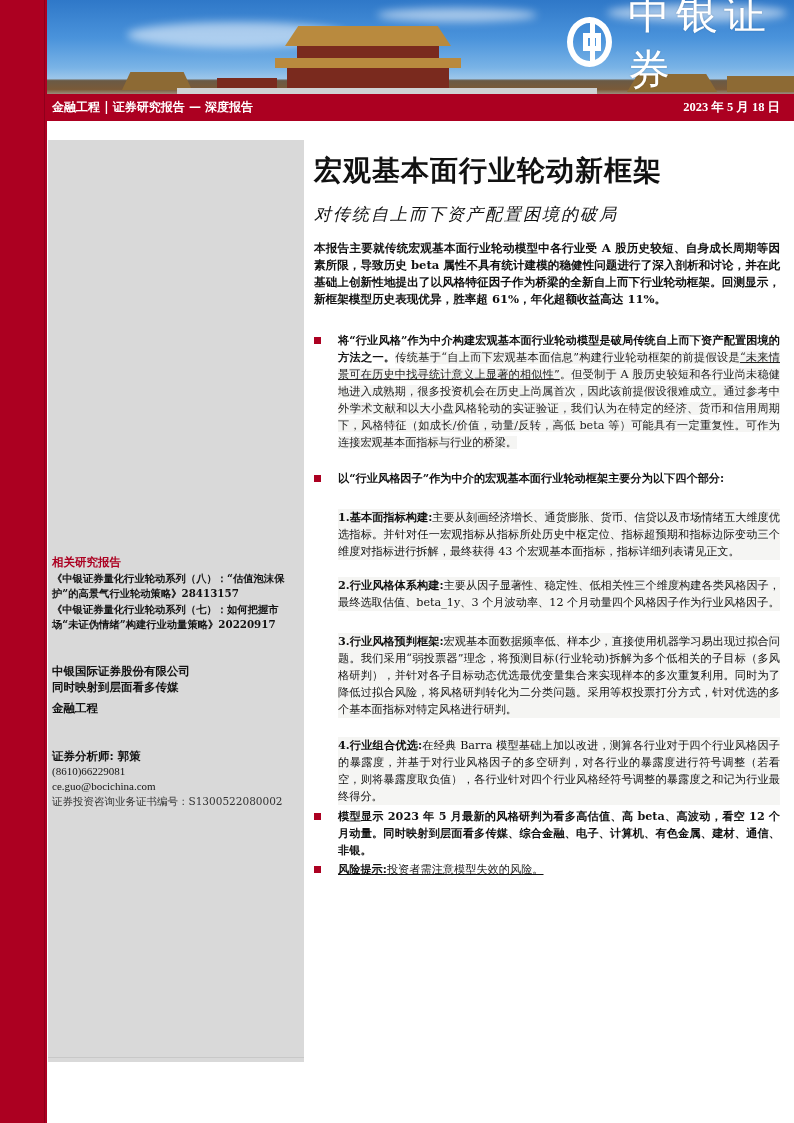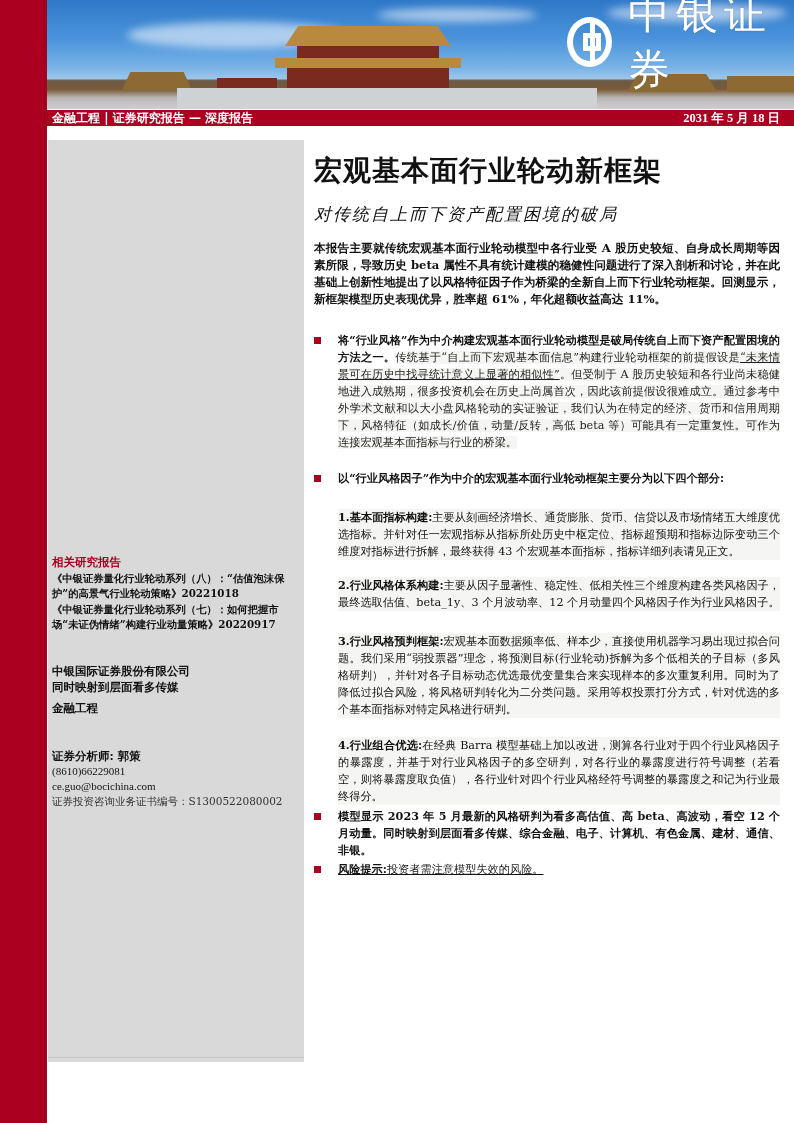--- a/index.html
+++ b/index.html
@@ -15,21 +15,21 @@
   .roof { position: absolute; background: #b98a3e; }
   .roof.dark { background: #8d6a34; }
   .hall { position: absolute; background: #7a2a1e; }
   .terrace { position: absolute; background: #cfd2d4; }
   .logo-wrap { position: absolute; left: 520px; top: 14px; height: 56px; display: flex; align-items: center; gap: 16px; }
   .logo-circle { width: 50px; height: 50px; border: 6px solid #fff; border-radius: 50%; position: relative; }
   .logo-circle::before { content: ""; position: absolute; left: 10px; top: 10px; width: 18px; height: 18px; border: 5px solid #fff; box-sizing: border-box; }
   .logo-circle::after { content: ""; position: absolute; left: 17px; top: -2px; width: 5px; height: 44px; background: #fff; }
   .logo-text { color: #fff; font-family: "DejaVu Serif", serif; font-size: 42px; letter-spacing: 6px; text-shadow: 0 0 2px rgba(0,0,0,0.2); }
 
-  .header-bar { position: absolute; left: 47px; top: 110px; width: 747px; height: 16px; background: #ac0021; color: #fff; display: flex; align-items: center; justify-content: space-between; padding: 0 14px 0 5px; font-weight: bold; font-size: 12px; }
+  .header-bar { position: absolute; left: 47px; top: 94px; width: 747px; height: 27px; background: #ac0021; color: #fff; display: flex; align-items: center; justify-content: space-between; padding: 0 14px 0 5px; font-weight: bold; font-size: 12px; }
   .header-bar .cat { font-family: "DejaVu Serif", serif; }
   .header-bar .date { font-family: "Liberation Serif", serif; font-size: 12.5px; }
 
   .sidebar { position: absolute; left: 48px; top: 140px; width: 256px; height: 922px; background: #d9d9d9; }
   .sidebar-bottom-line { position: absolute; left: 48px; top: 1057px; width: 256px; height: 1px; background: #c8c8c8; }
 
   .related { position: absolute; left: 52px; top: 555px; width: 250px; font-size: 10.3px; line-height: 15.5px; font-weight: bold; }
   .related .title { color: #ac0021; font-size: 11.5px; }
   .company { position: absolute; left: 52px; top: 663px; width: 250px; font-weight: bold; font-size: 11.5px; line-height: 16px; }
   .dept { position: absolute; left: 52px; top: 701px; font-weight: bold; font-size: 11.5px; }
@@ -73,29 +73,29 @@
   <div class="hall" style="left:170px;top:78px;width:60px;height:14px;"></div>
   <div class="terrace" style="left:130px;top:88px;width:420px;height:21px;"></div>
   <div class="logo-wrap">
     <div class="logo-circle"></div>
     <span class="logo-text">中银证券</span>
   </div>
 </div>
 
 <div class="header-bar">
   <span class="cat">金融工程 | 证券研究报告 — 深度报告</span>
-  <span class="date">2031 年 5 月 18 日</span>
+  <span class="date">2023 年 5 月 18 日</span>
 </div>
 
 <div class="sidebar"></div>
 <div class="sidebar-bottom-line"></div>
 
 <div class="related">
   <div class="title">相关研究报告</div>
-  <div>《中银证券量化行业轮动系列（八）：“估值泡沫保护”的高景气行业轮动策略》20221018</div>
+  <div>《中银证券量化行业轮动系列（八）：“估值泡沫保护”的高景气行业轮动策略》28413157</div>
   <div>《中银证券量化行业轮动系列（七）：如何把握市场“未证伪情绪”构建行业动量策略》20220917</div>
 </div>
 
 <div class="company">
   <div>中银国际证券股份有限公司</div>
   <div>同时映射到层面看多传媒</div>
 </div>
 <div class="dept">金融工程</div>
 
 <div class="analyst">

